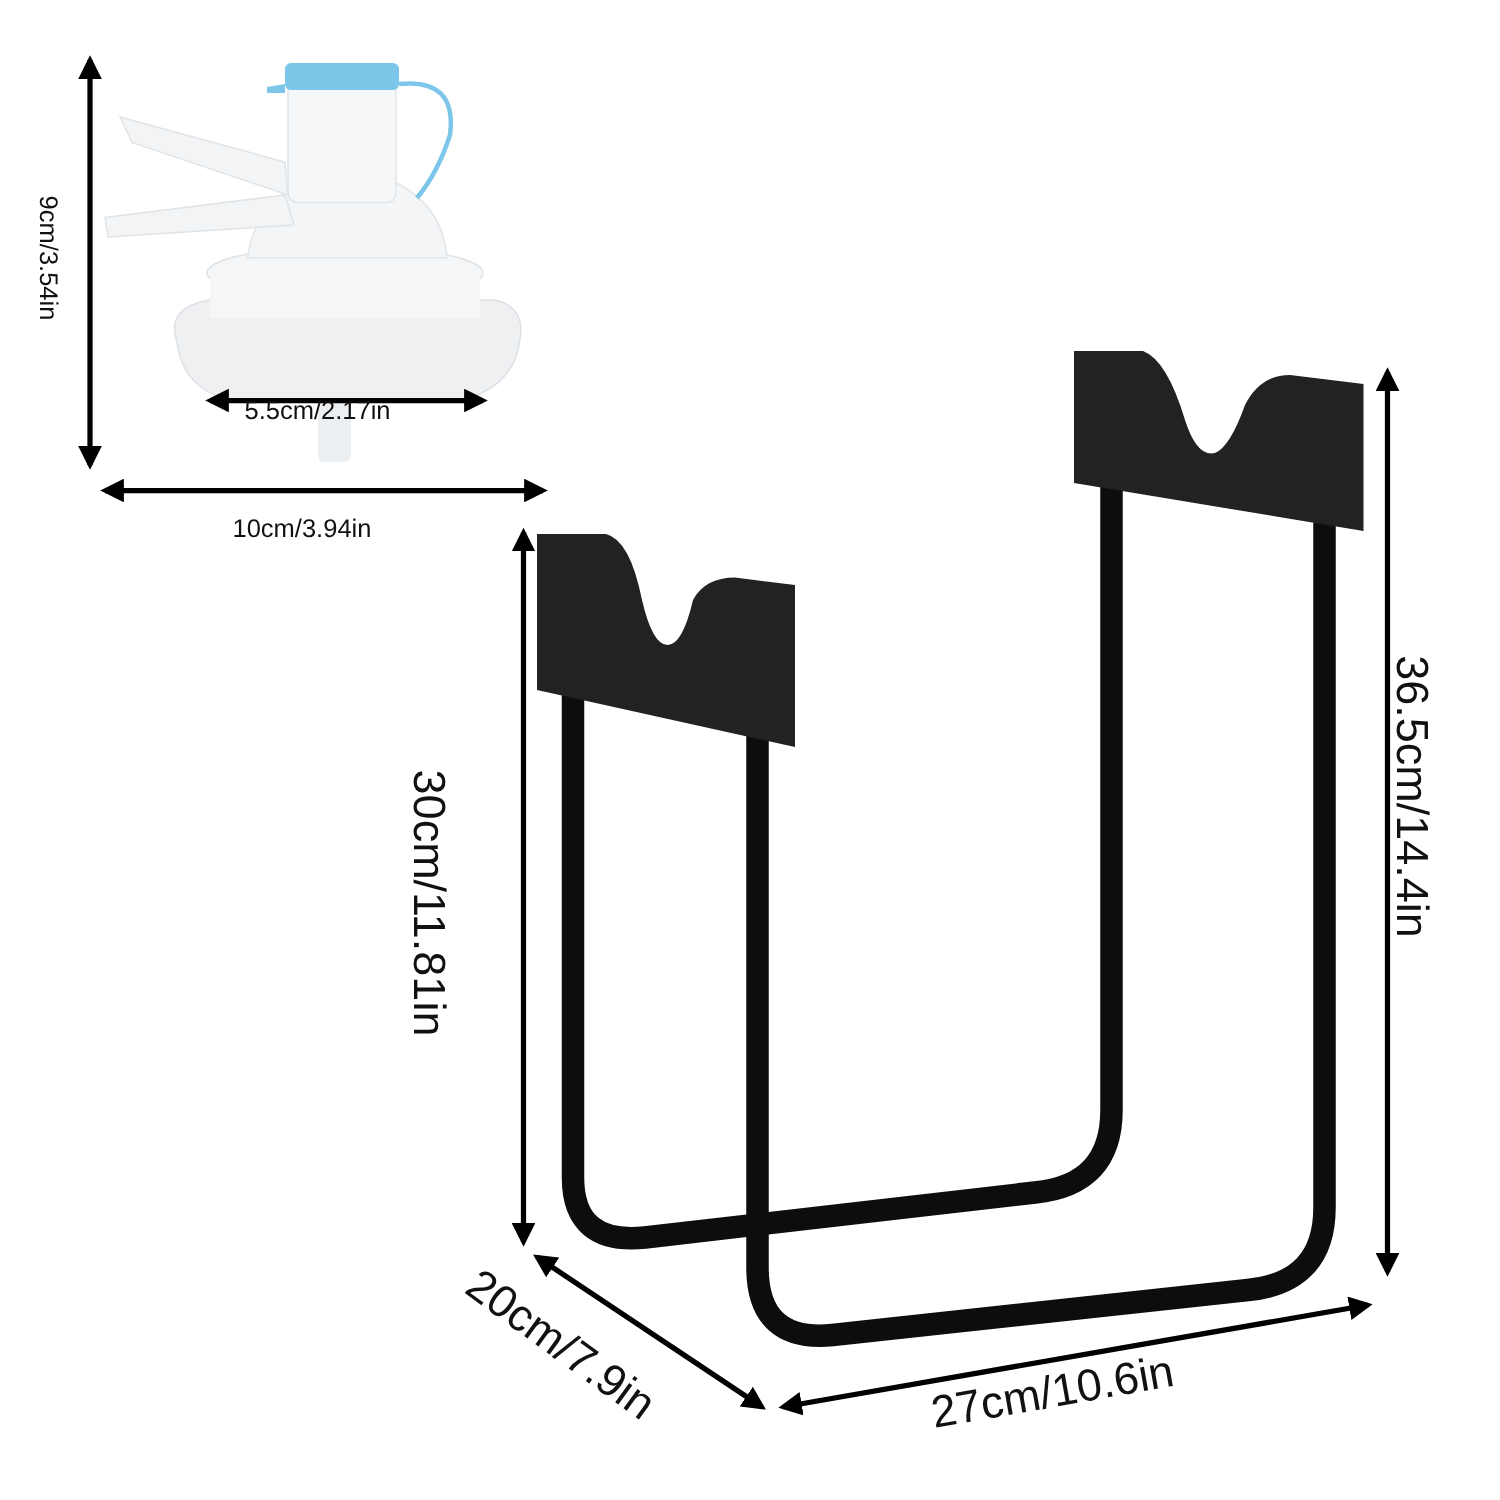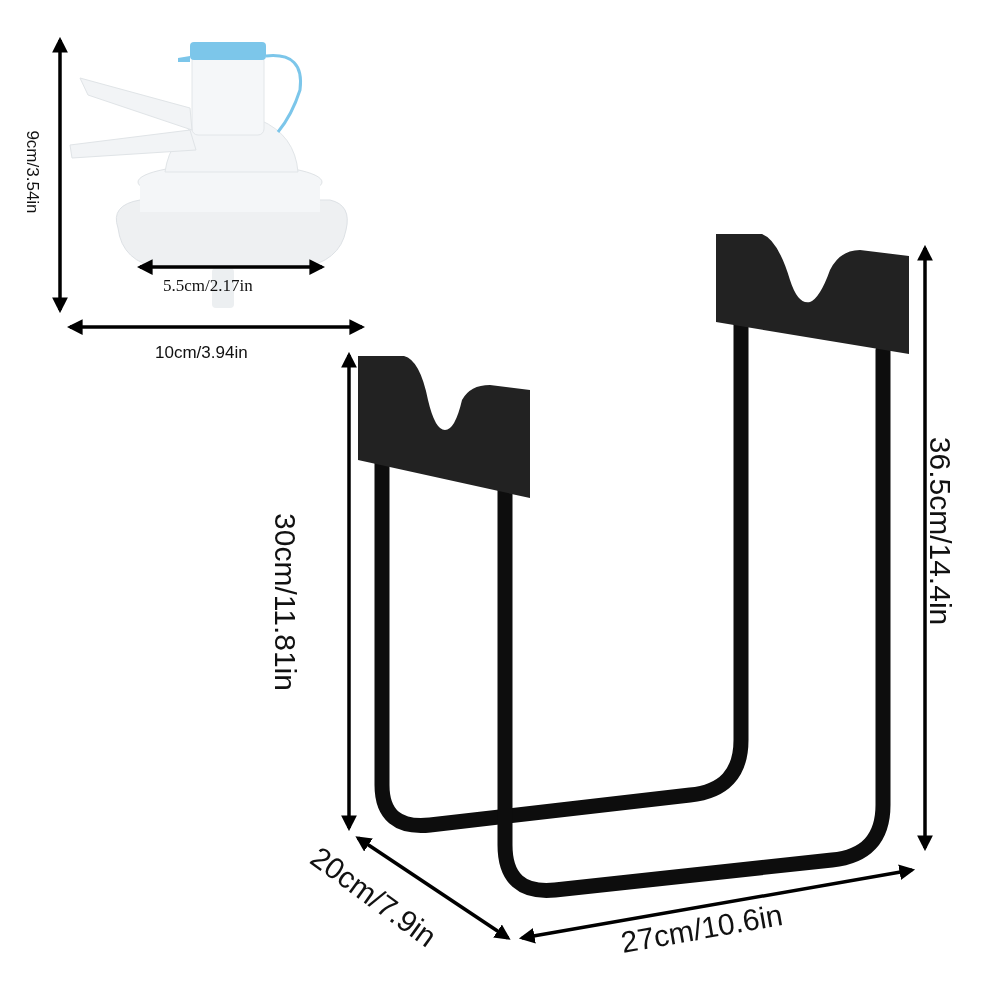--- a/index.html
+++ b/index.html
@@ -55,19 +55,19 @@
   <path d="M358,356 L404,356 Q420,360 428,400 Q435,430 445,430 Q455,430 462,400 Q470,385 490,385 L530,390 L530,498 L358,460 z" fill="#222"></path>
   <path d="M716,234 L762,234 Q778,240 790,280 Q798,305 810,302 Q820,298 830,270 Q840,250 860,250 L909,256 L909,354 L716,322 z" fill="#222"></path>
 
   <line x1="349" y1="355" x2="349" y2="828" stroke="#000" stroke-width="3.5" marker-start="url(#ah)" marker-end="url(#ah)"></line>
   <line x1="925" y1="248" x2="925" y2="848" stroke="#000" stroke-width="3.5" marker-start="url(#ah)" marker-end="url(#ah)"></line>
   <line x1="358" y1="838" x2="508" y2="938" stroke="#000" stroke-width="3.5" marker-start="url(#ah)" marker-end="url(#ah)"></line>
   <line x1="522" y1="938" x2="912" y2="870" stroke="#000" stroke-width="3.5" marker-start="url(#ah)" marker-end="url(#ah)"></line>
 </svg>
 
 <div class="dim-label small" style="left:-10px; top:162px; transform: rotate(90deg);">9cm/3.54in</div>
-<div class="dim-label small" style="left:163px; top:276px;font-family:Liberation Serif, serif;">5.5cm/2.17in</div>
+<div class="dim-label small" style="left:163px; top:264px;">5.5cm/2.17in</div>
 <div class="dim-label small" style="left:155px; top:343px;text-align:right;">10cm/3.94in</div>
 
 <div class="dim-label large" style="left:196px; top:585px; transform: rotate(90deg);">30cm/11.81in</div>
 <div class="dim-label large" style="left:846px; top:514px; transform: rotate(90deg);">36.5cm/14.4in</div>
 <div class="dim-label large" style="left:300px; top:880px; transform: rotate(36deg);">20cm/7.9in</div>
 <div class="dim-label large" style="left:620px; top:912px; transform: rotate(-10deg);">27cm/10.6in</div>
 
 </body></html>

